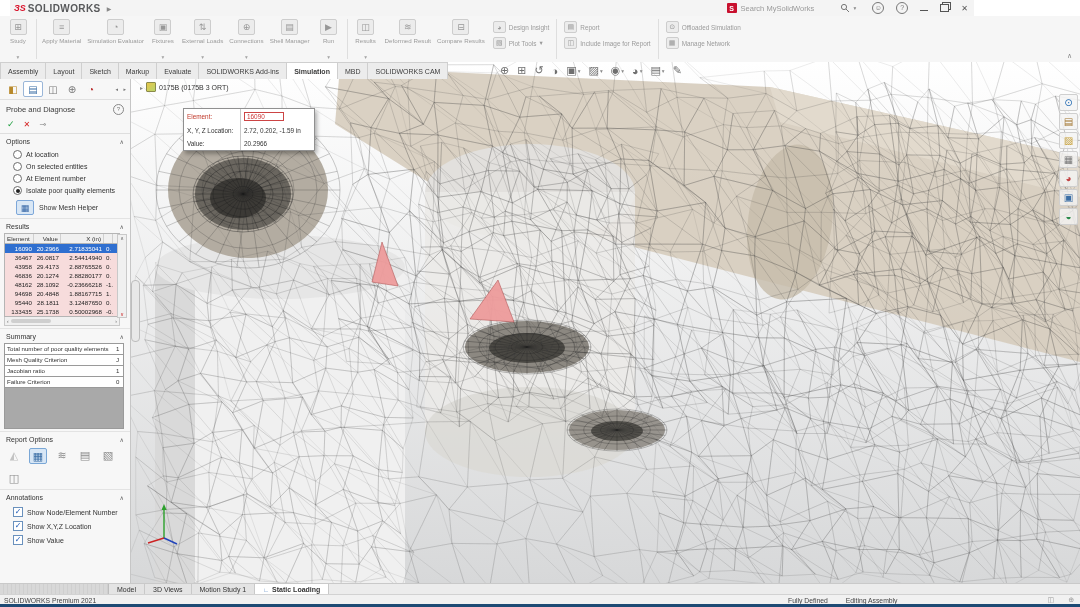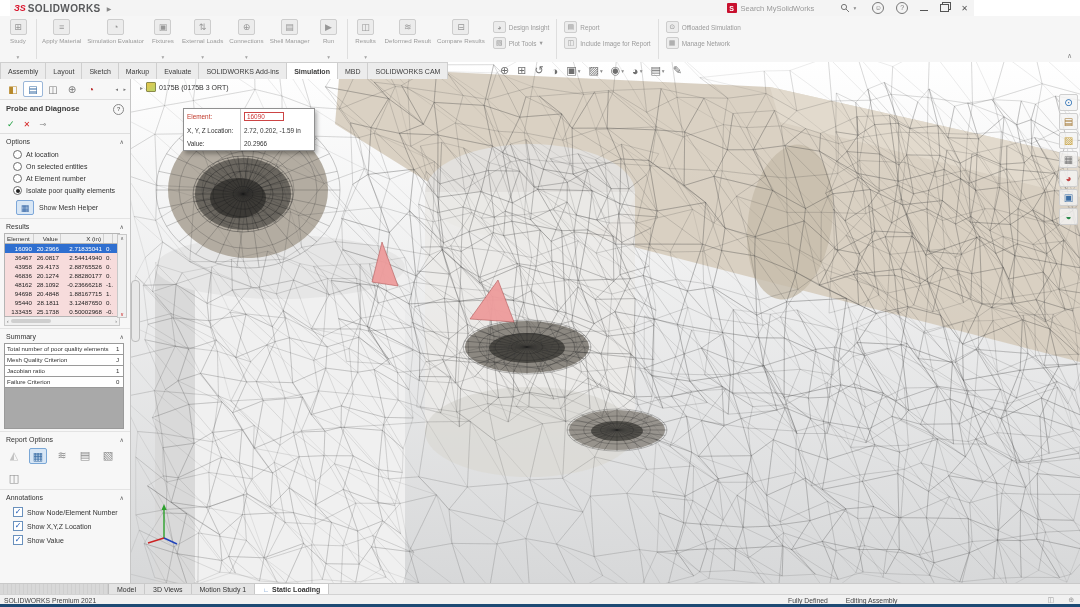--- a/index.html
+++ b/index.html
@@ -69,21 +69,21 @@
   .triad{position:absolute;left:14px;bottom:38px;z-index:4}
   .flythumb{position:absolute;left:1px;top:218px;width:7px;height:60px;background:#e8e8e8;
             border:1px solid #bdbdbd;border-radius:4px;z-index:6}
   
   .panel{position:absolute;left:0;top:79px;width:130px;height:504px;background:#f7f7f7;
          border-right:1px solid #c6c6c6;z-index:7;font-size:7px;color:#333;overflow:hidden}
   .ptabs{display:flex;align-items:center;gap:1px;padding:2px 2px 2px 4px;border-bottom:1px solid #e0e0e0}
   .ptab{width:18px;height:14px;display:flex;align-items:center;justify-content:center;font-size:10px}
   .ptab.active{border:1px solid #9ab6d8;background:#fff;border-radius:2px}
   .ptab-arrows{margin-left:auto;font-size:5px;color:#777;letter-spacing:2px}
-  .phead{display:flex;align-items:flex-start;padding:4px 6px 2px;font-weight:bold;font-size:7.6px;color:#3a3a3a}
+  .phead{display:flex;align-items:center;padding:4px 6px 2px;font-weight:normal;font-size:7.6px;color:#3a3a3a}
   .phead .help{margin-left:auto}
   .pactions{display:flex;align-items:center;gap:9px;padding:2px 7px 4px;border-bottom:1px solid #dedede}
   .ok-icon{color:#1e9e3e;font-weight:bold;font-size:9px}
   .cancel-icon{color:#d42222;font-weight:bold;font-size:8px}
   .pin-icon{color:#777;font-size:8px}
   .sechead{display:flex;align-items:center;padding:3px 6px 2px;font-size:7px;color:#333;margin-top:1px}
   .sechead .caret{margin-left:auto;color:#666;font-size:6px}
   .secline{border-top:1px solid #e3e3e3;margin:2px 0 0}
   .radio{display:flex;align-items:center;gap:4px;margin:3px 0 0 13px}
   .rdot{width:7px;height:7px;border:1px solid #6d6d6d;border-radius:50%;background:#fff;position:relative;flex:none}

